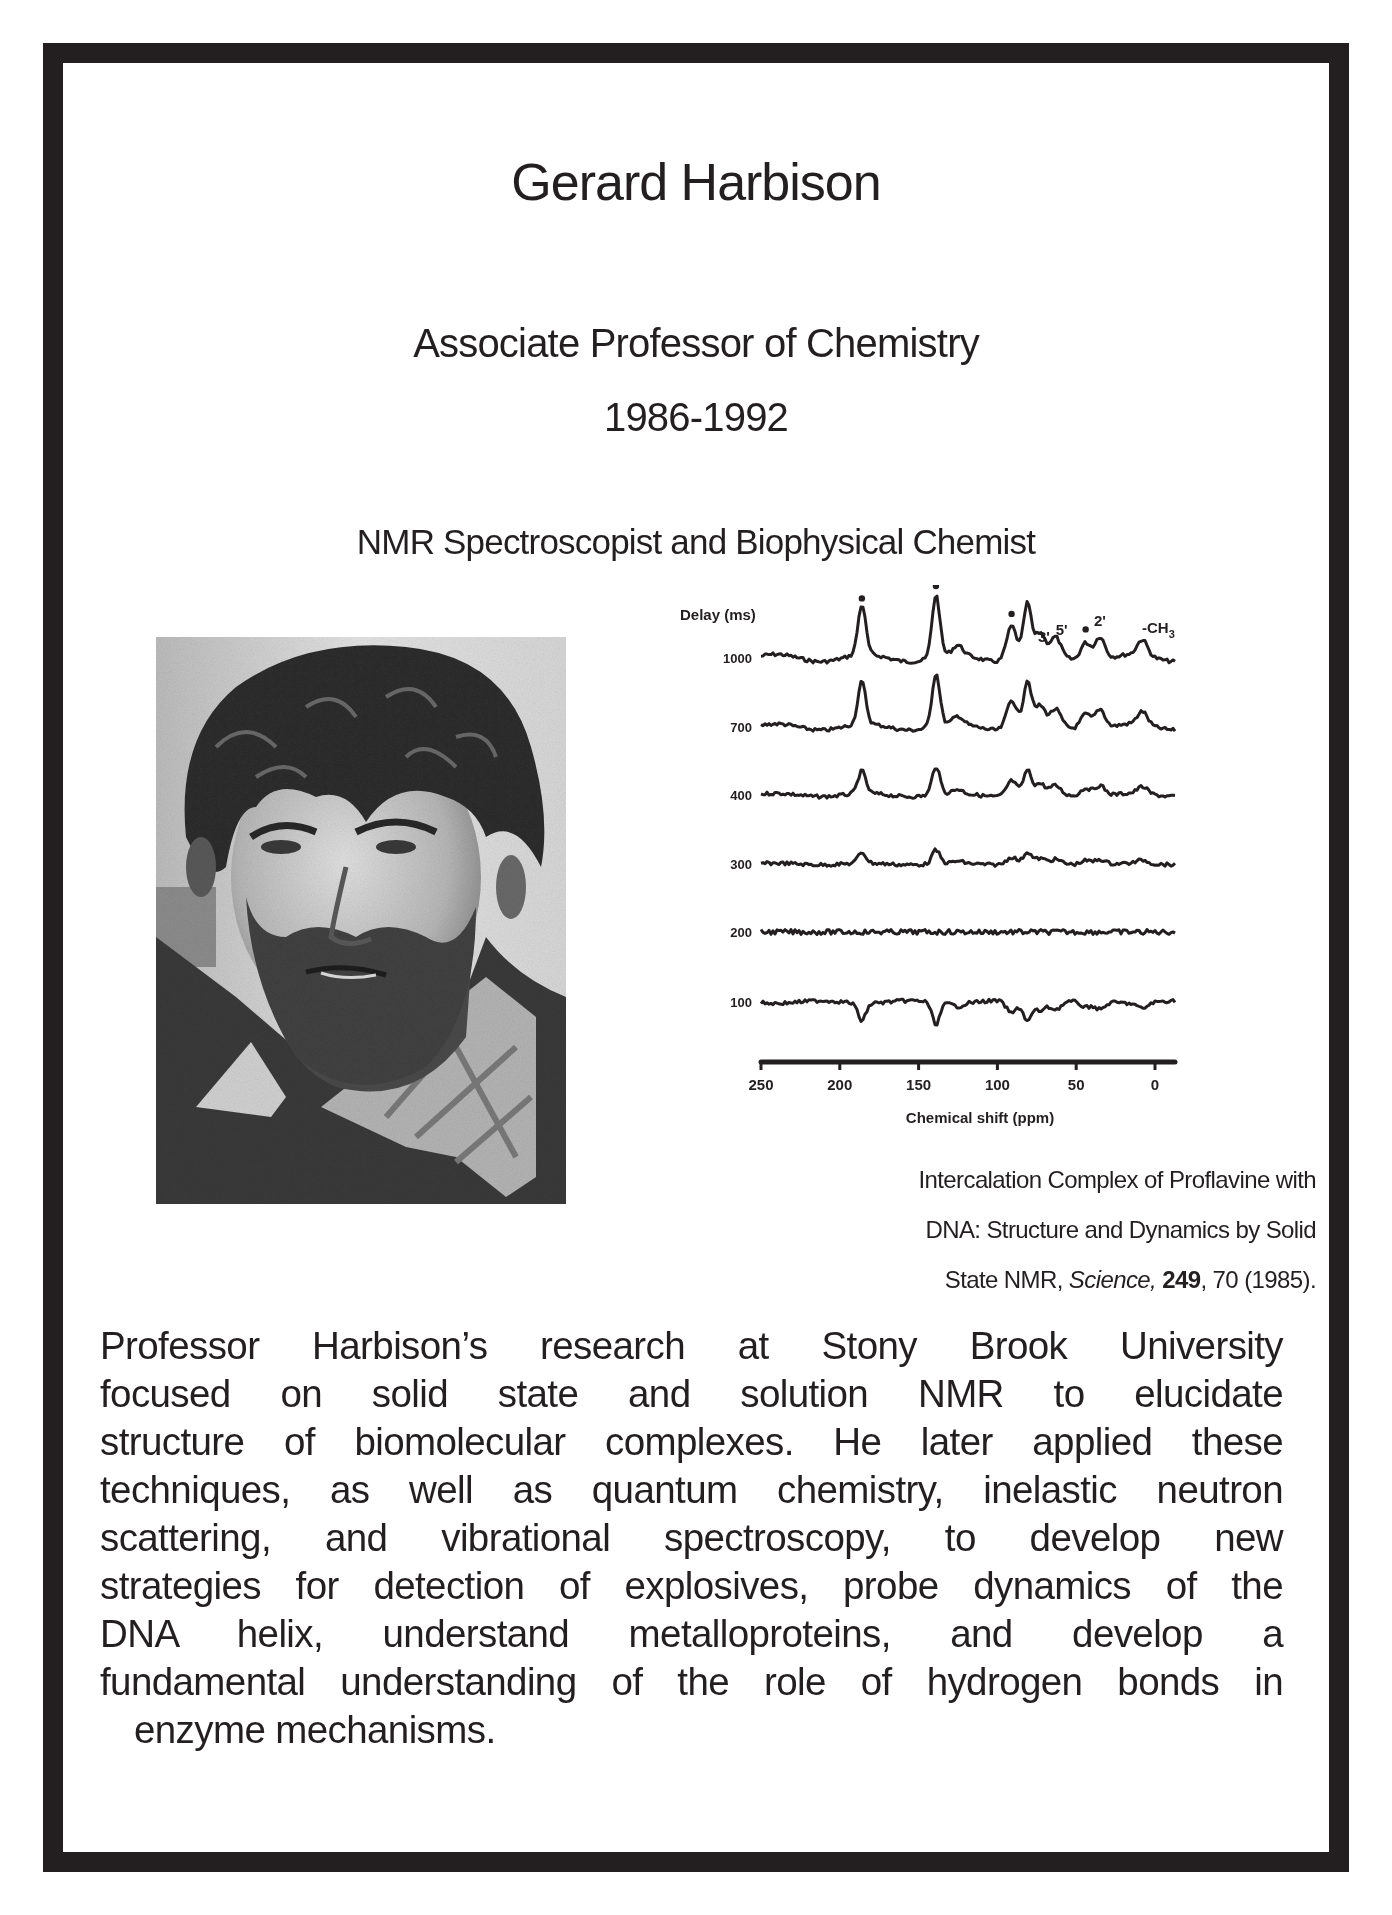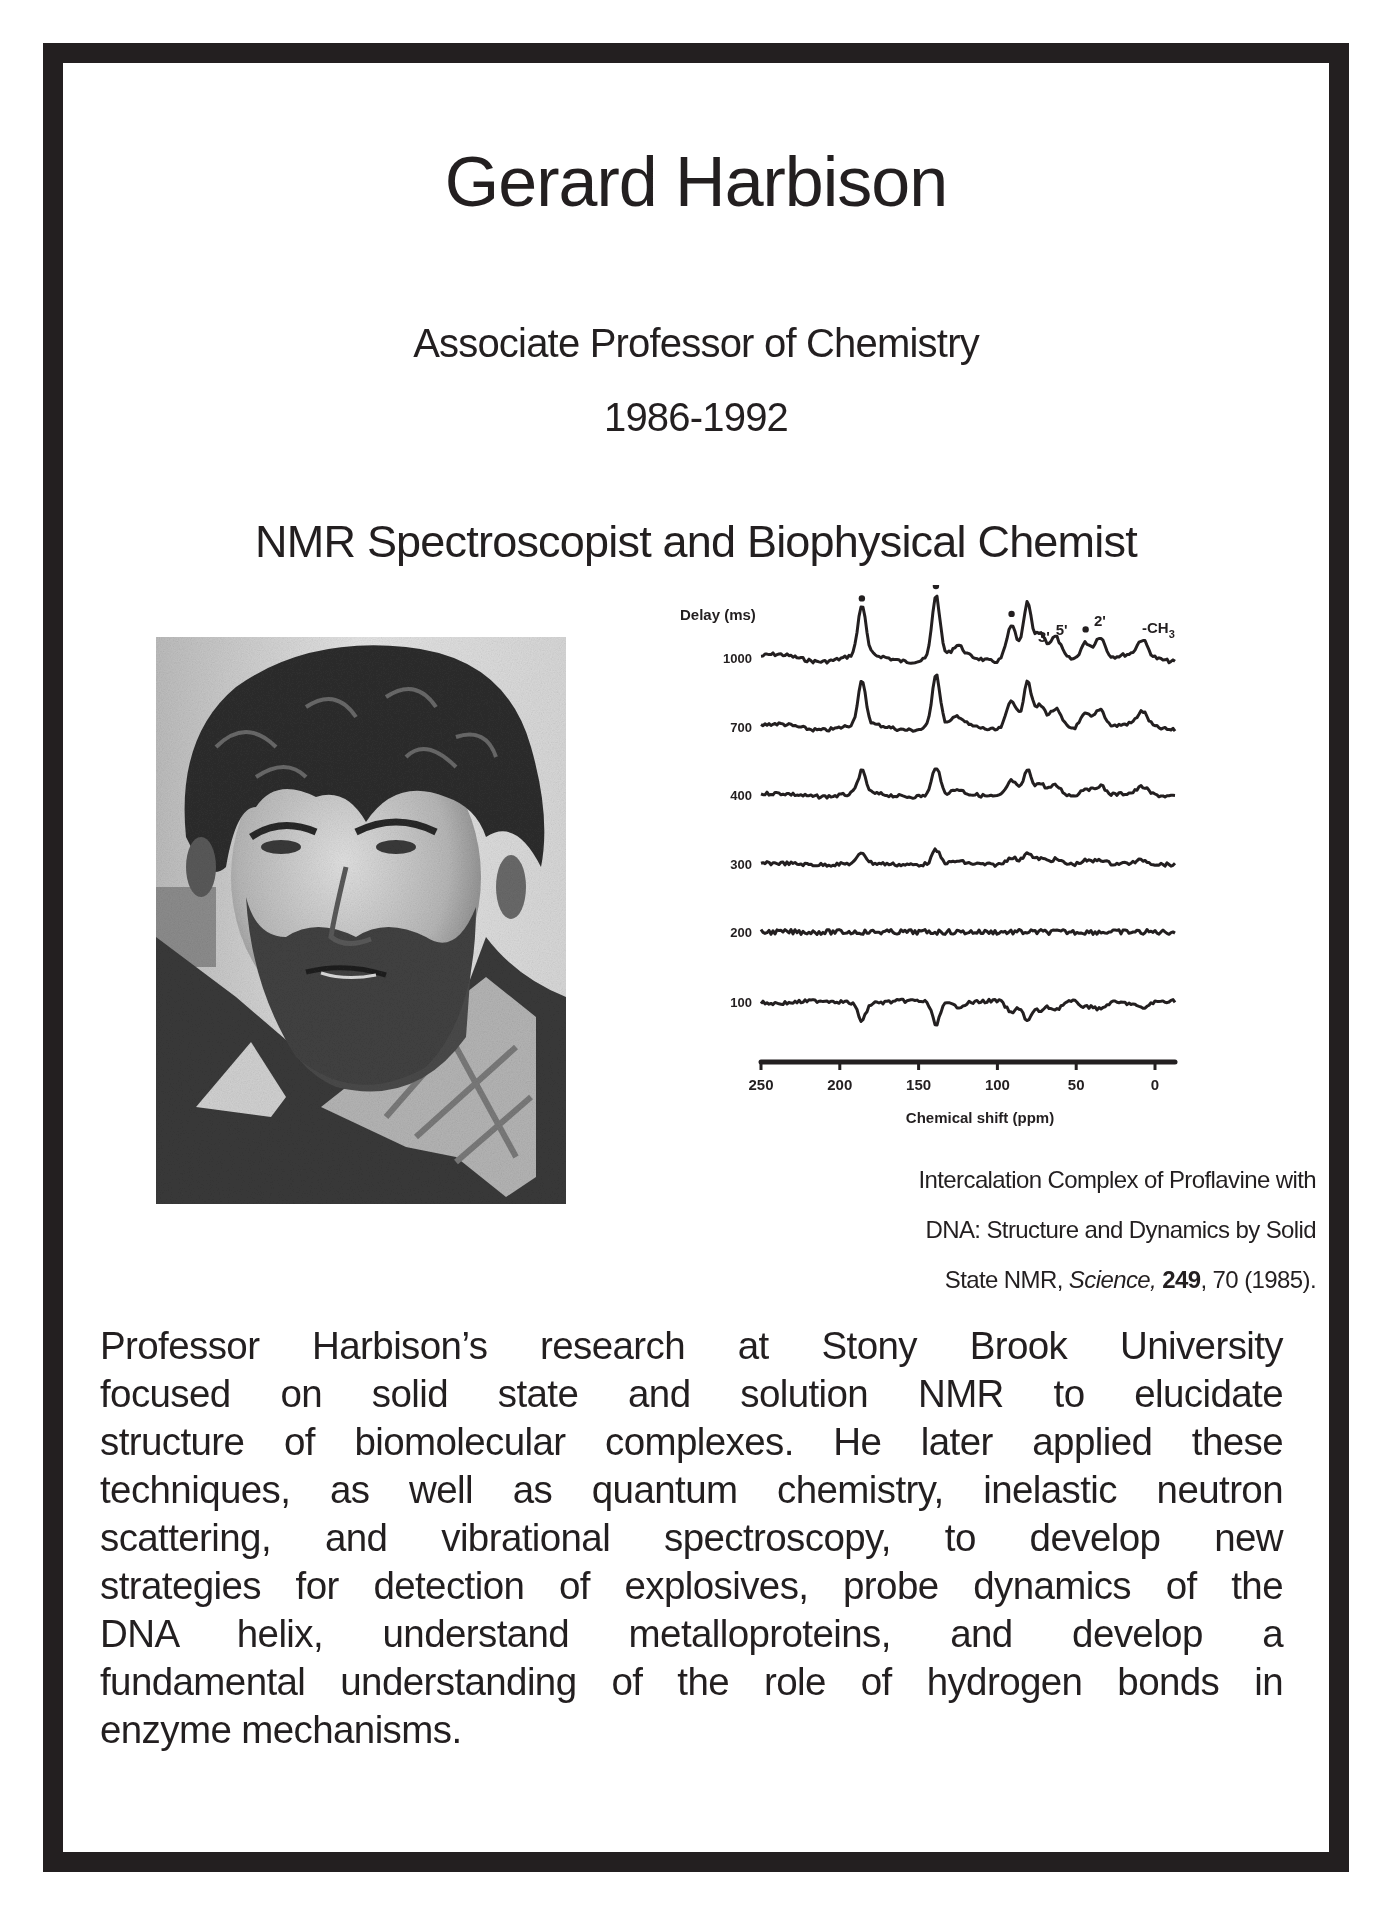--- a/index.html
+++ b/index.html
@@ -1,38 +1,38 @@
 <!DOCTYPE html>
 <html><head>
 <meta charset="utf-8">
 <style>
   html, body { margin: 0; padding: 0; background: #ffffff; }
   body { width: 1392px; height: 1915px; position: relative; overflow: hidden;
          font-family: "Liberation Sans", "DejaVu Sans", sans-serif; color: #231f20; }
   .frame { position: absolute; left: 43px; top: 43px; width: 1306px; height: 1829px;
            box-sizing: border-box; border: 20px solid #231f20; background: #fff; }
   .title { position: absolute; left: 0; width: 1392px; top: 140px; text-align: center;
-           font-size: 70px; line-height: 84px; letter-spacing: -1px; }
+           font-size: 52px; line-height: 84px; letter-spacing: -1px; }
   .subtitle { position: absolute; left: 0; width: 1392px; text-align: center;
               font-size: 40px; line-height: 58px; letter-spacing: -0.8px; }
   .sub1 { top: 314px; }
   .sub2 { top: 388px; }
-  .sub3 { top: 513px; font-size: 45px; }
+  .sub3 { top: 513px; font-size: 35px; }
   .photo { position: absolute; left: 156px; top: 637px; width: 410px; height: 567px; overflow: hidden; background: #cfcfcf; }
   .photo svg { display: block; }
   .chart { position: absolute; left: 680px; top: 585px; width: 520px; height: 550px; }
   .caption { position: absolute; left: 596px; top: 1155px; width: 720px;
              font-size: 24px; line-height: 50px; letter-spacing: -0.6px; text-align: right; }
   .caption .b { font-weight: bold; }
   .caption .i { font-style: italic; }
   .body-text { position: absolute; left: 100px; top: 1322px; width: 1183px;
                font-size: 38.5px; line-height: 48px; text-align: justify; text-align-last: left;
                letter-spacing: -0.6px; }
   .body-text .ln { display: block; text-align: justify; text-align-last: justify; height: 48px; white-space: nowrap; }
-  .body-text .ln.last { text-align-last: left; }
+  .body-text .ln.last { text-align-last: left; margin-left: 34px; }
   .chart text { font-family: "Liberation Sans", "DejaVu Sans", sans-serif; font-weight: bold; fill: #231f20; }
 </style>
 </head>
 <body>
 
 <div class="frame"></div>
 
 <div class="title">Gerard Harbison</div>
 <div class="subtitle sub1">Associate Professor of Chemistry</div>
 <div class="subtitle sub2">1986-1992</div>

